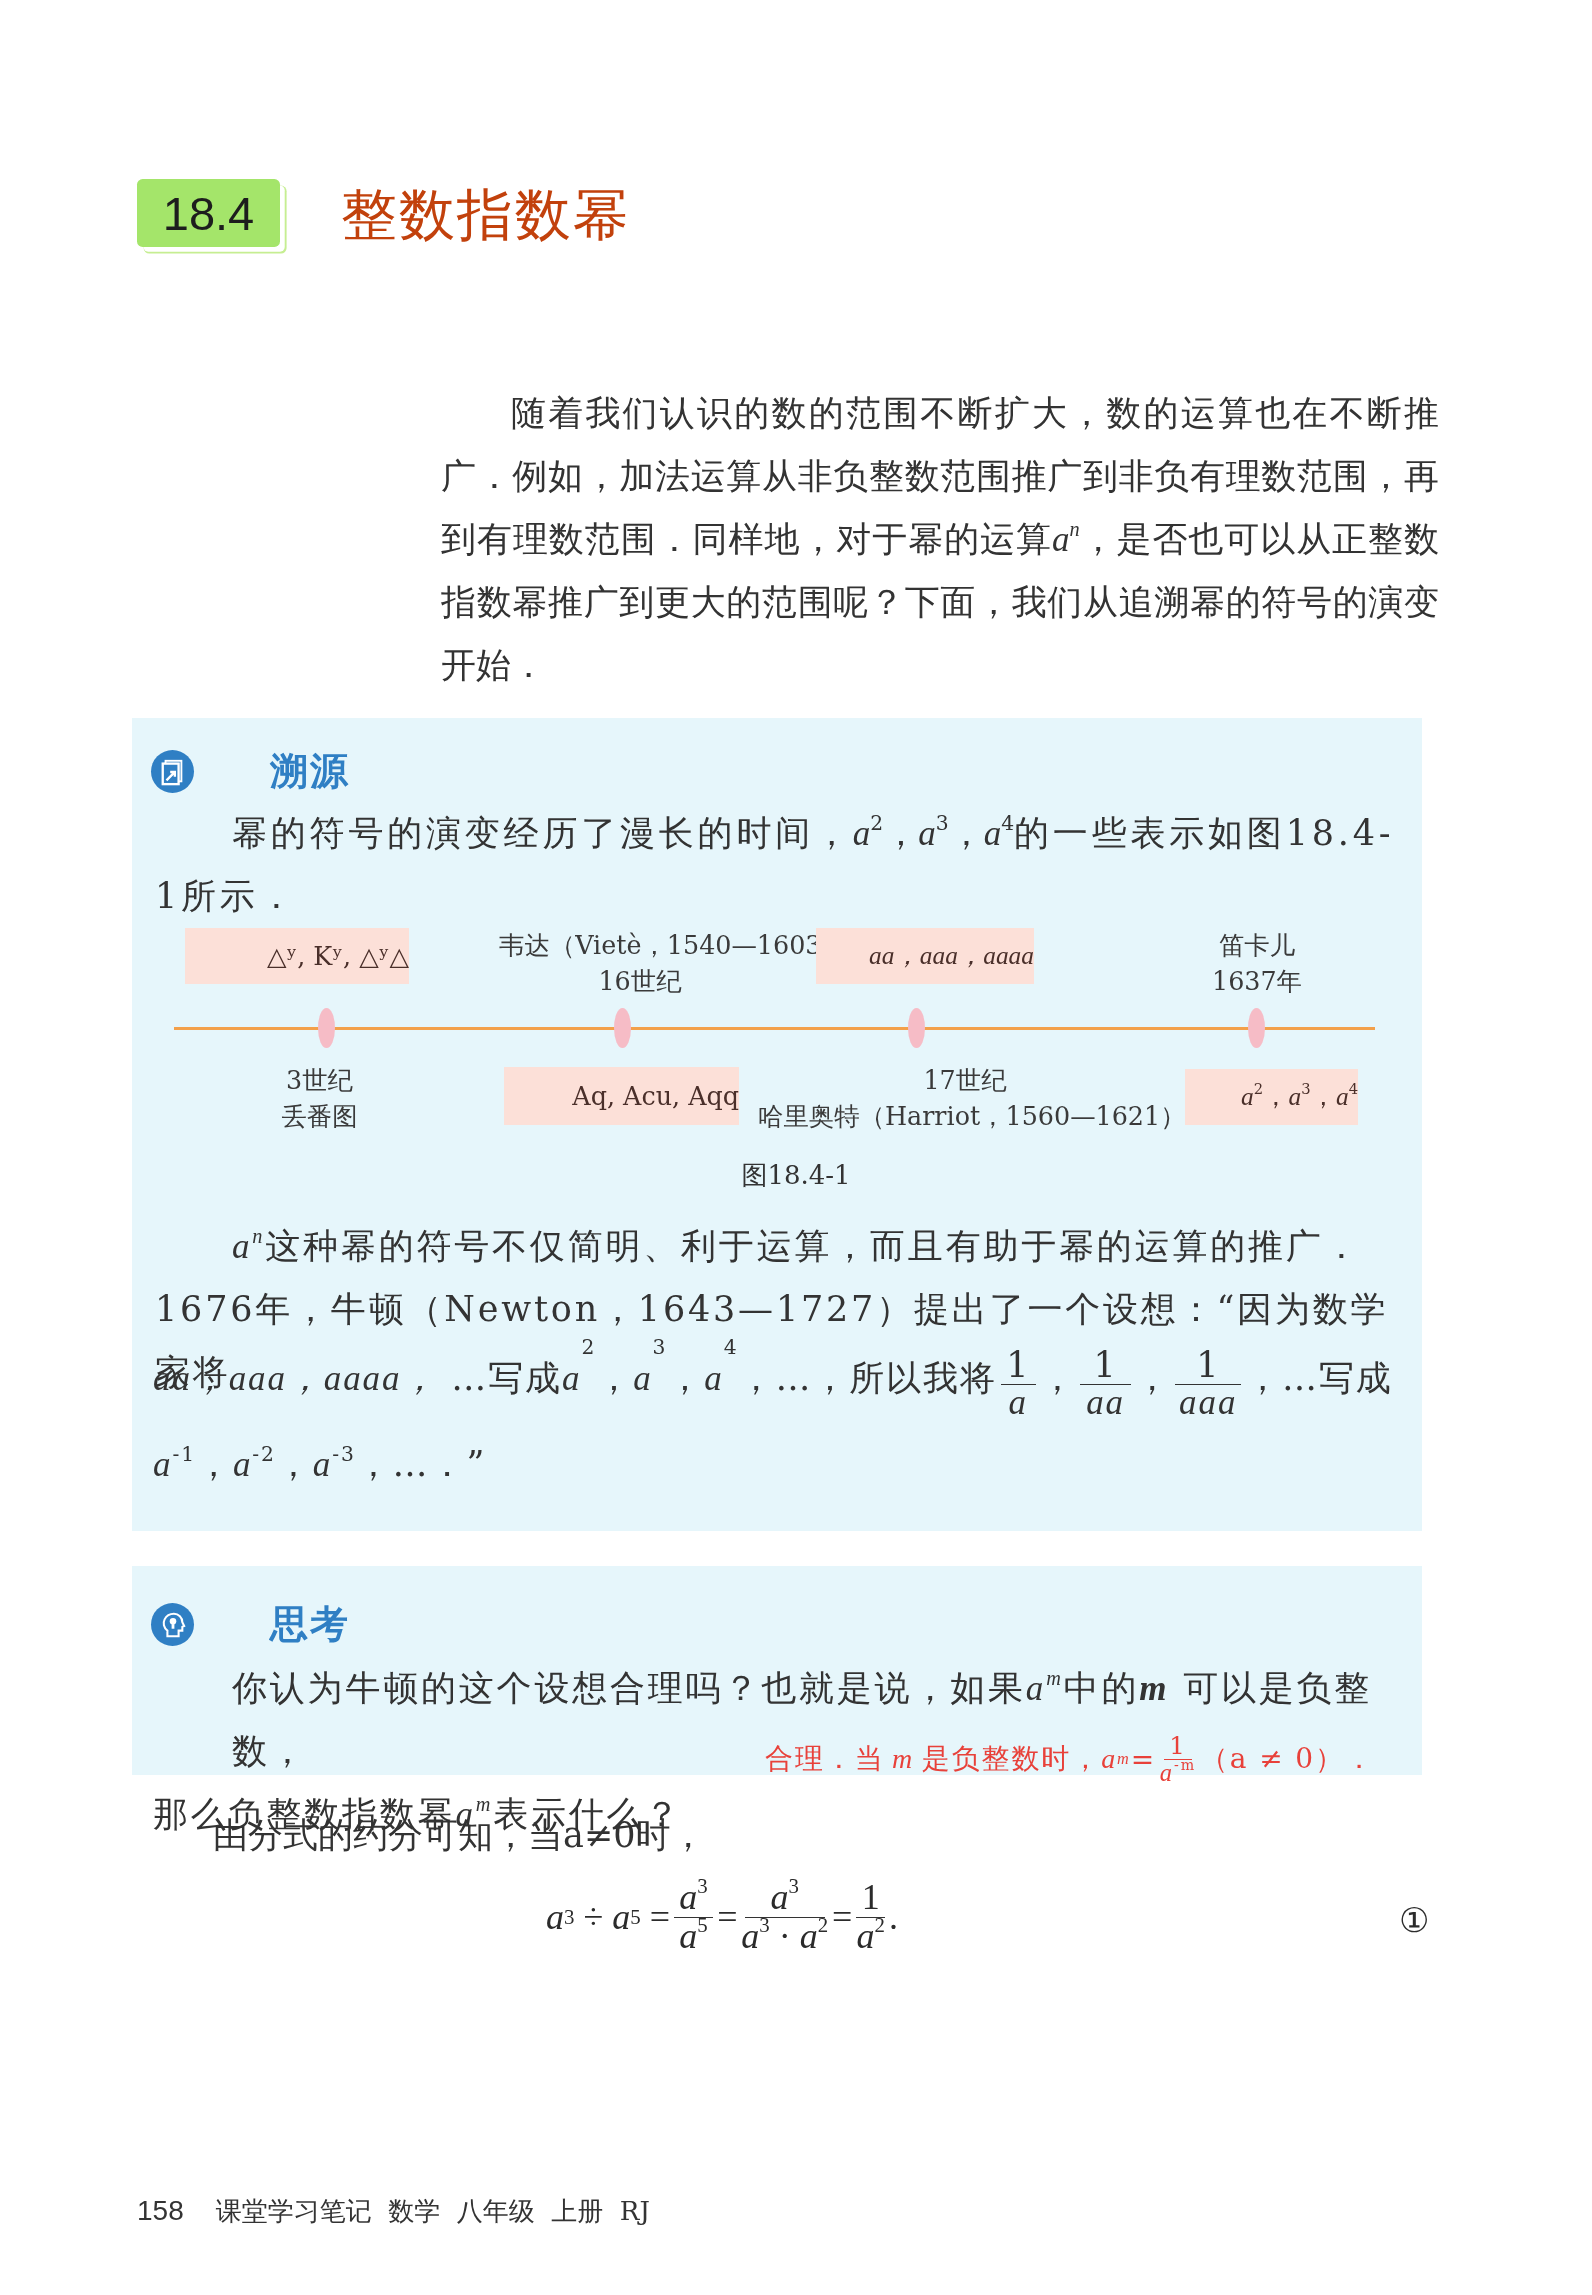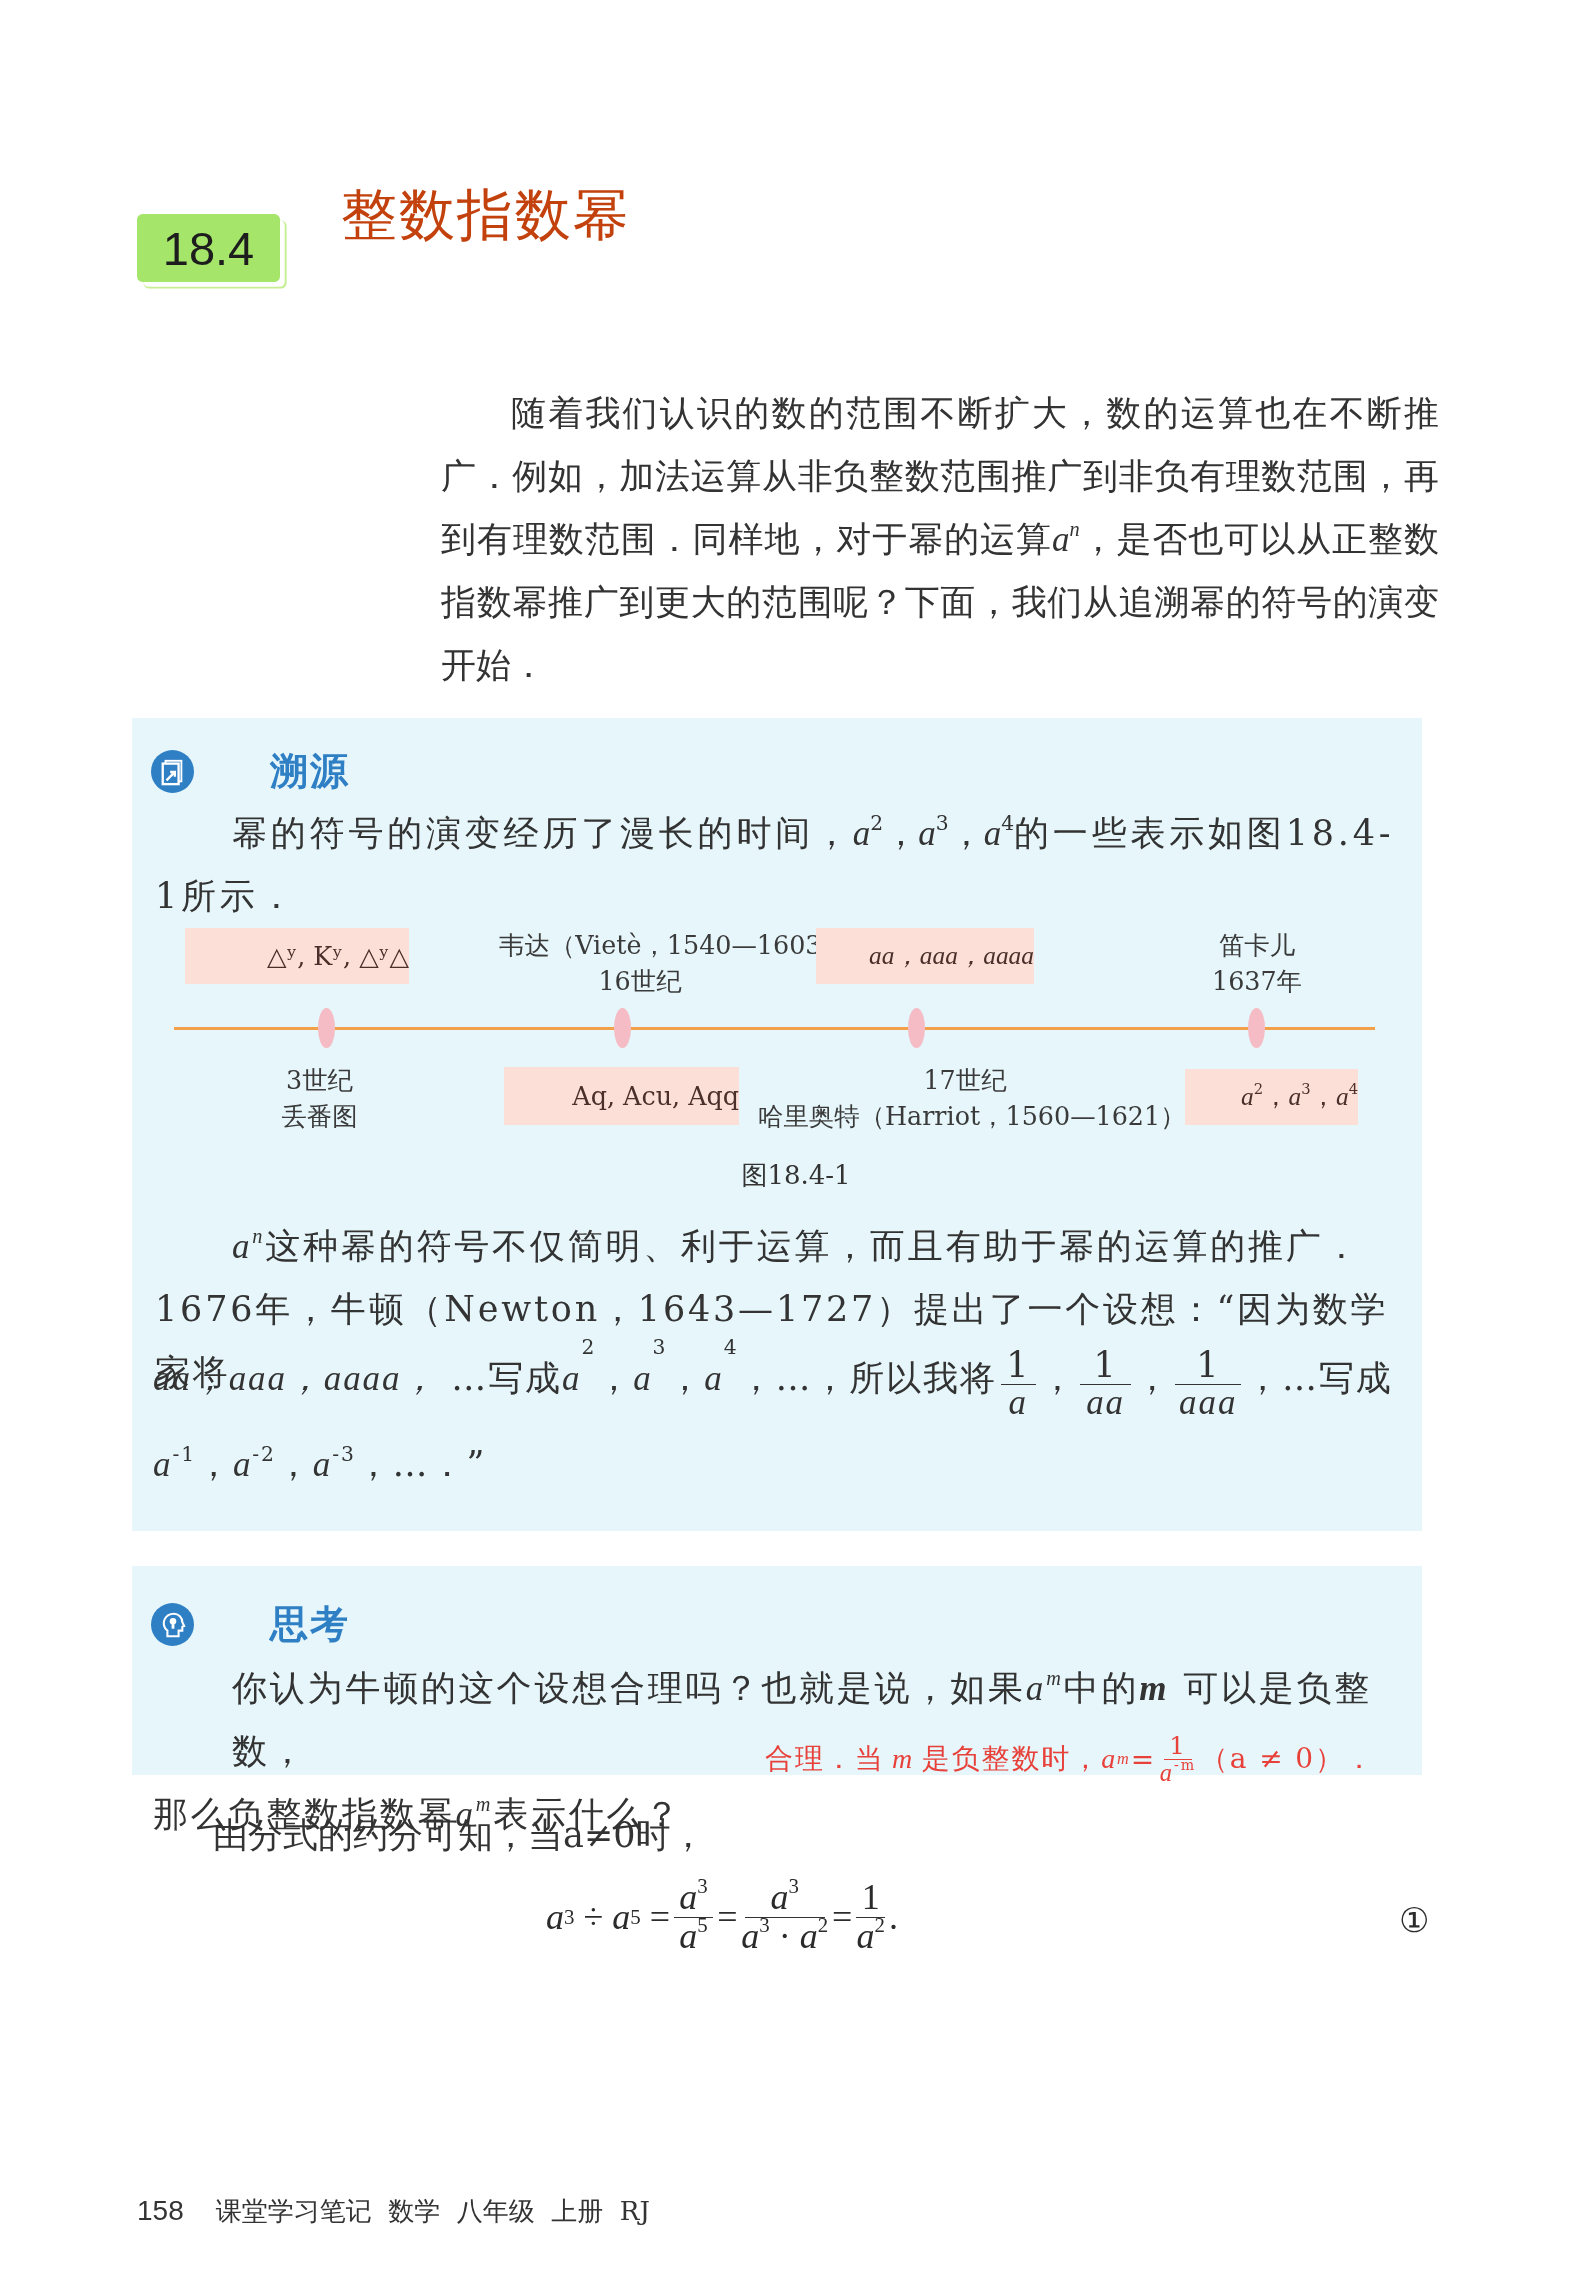--- a/index.html
+++ b/index.html
@@ -9,21 +9,21 @@
     font-family:"DejaVu Serif","Liberation Serif",serif;
     color:#2b2b2b;
   }
   .abs { position:absolute; }
   .badge {
     left:137px; top:179px; width:143px; height:68px;
     background:#a4e56a; border-radius:5.6px;
     box-shadow: 5.6px 5.6px 0 -0.9px #ffffff, 6.6px 6.6px 0 0 #c6ee92;
     display:flex; align-items:center; justify-content:center;
     font-family:"Liberation Sans","DejaVu Sans",sans-serif;
-    font-size:47px; color:#1d1d1d;margin-top:35px;
+    font-size:47px; color:#1d1d1d;
   }
   .title {
     left:341px; top:179px; font-family:"DejaVu Sans","Liberation Sans",sans-serif;
     font-size:56px; color:#c2410c; letter-spacing:1.9px; line-height:72px;
   }
   .para { font-size:35px; line-height:63px; color:#333; }
   .intro { left:441px; top:382px; width:998px; text-align:justify; }
   .intro p { margin:0; text-indent:70px; }
   i.m { font-family:"Liberation Serif","DejaVu Serif",serif; font-style:italic; }
   sup { font-size:0.58em; vertical-align:0.75em; line-height:0; font-style:normal; }

